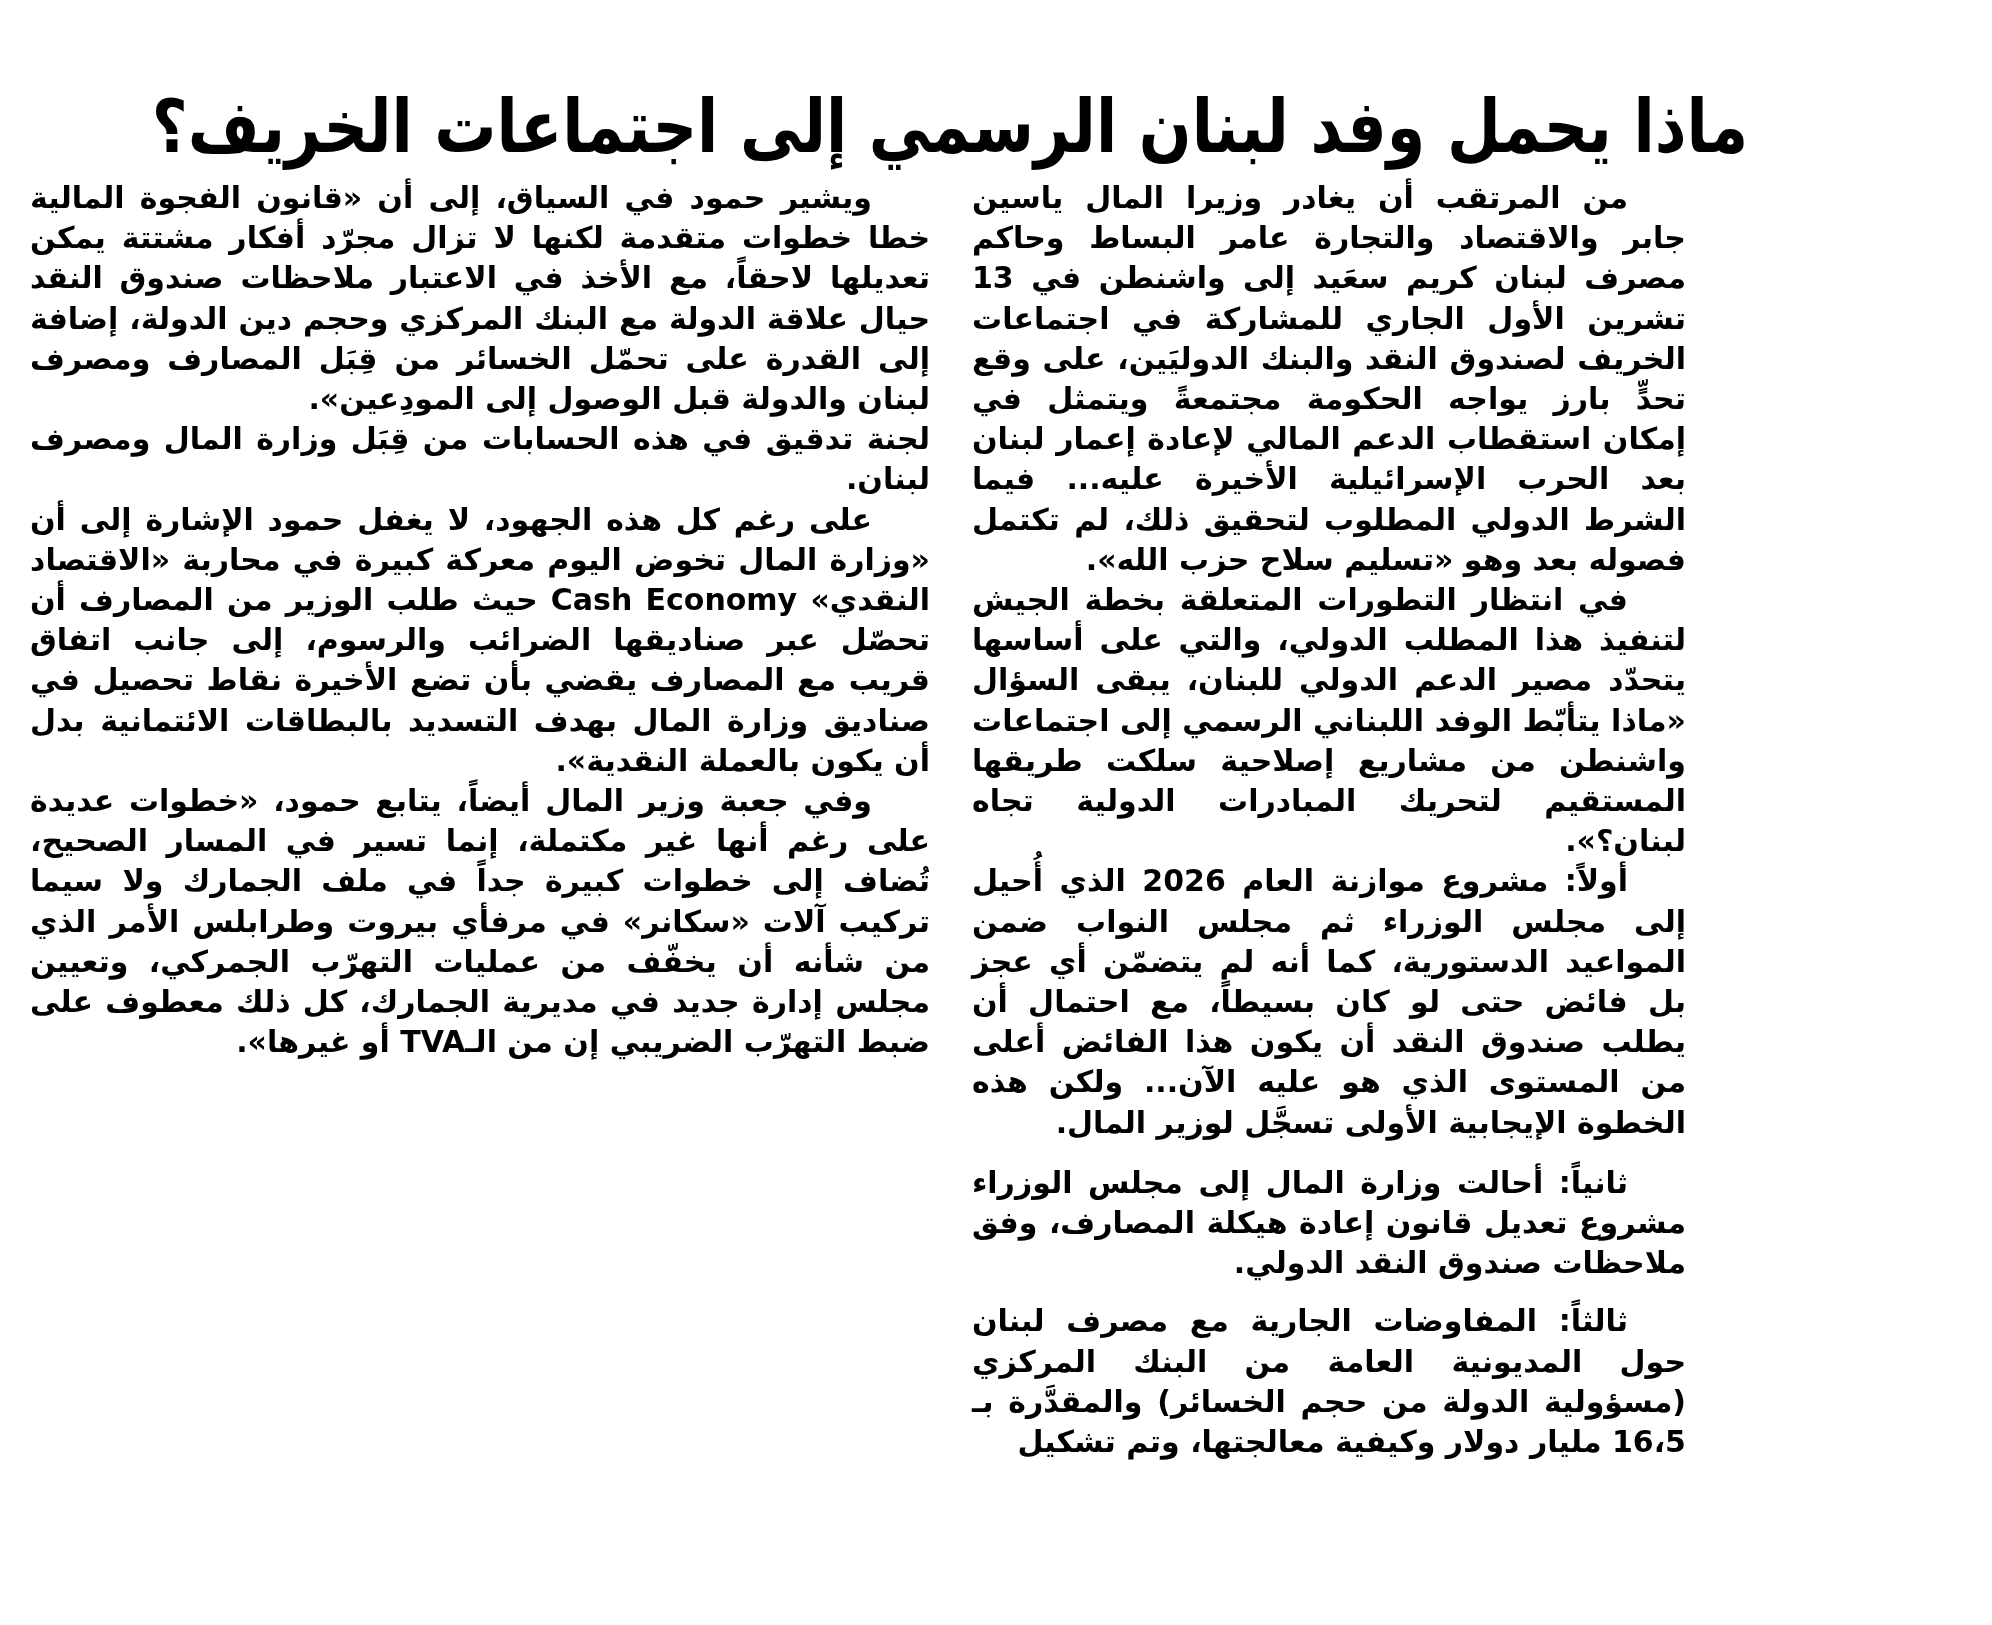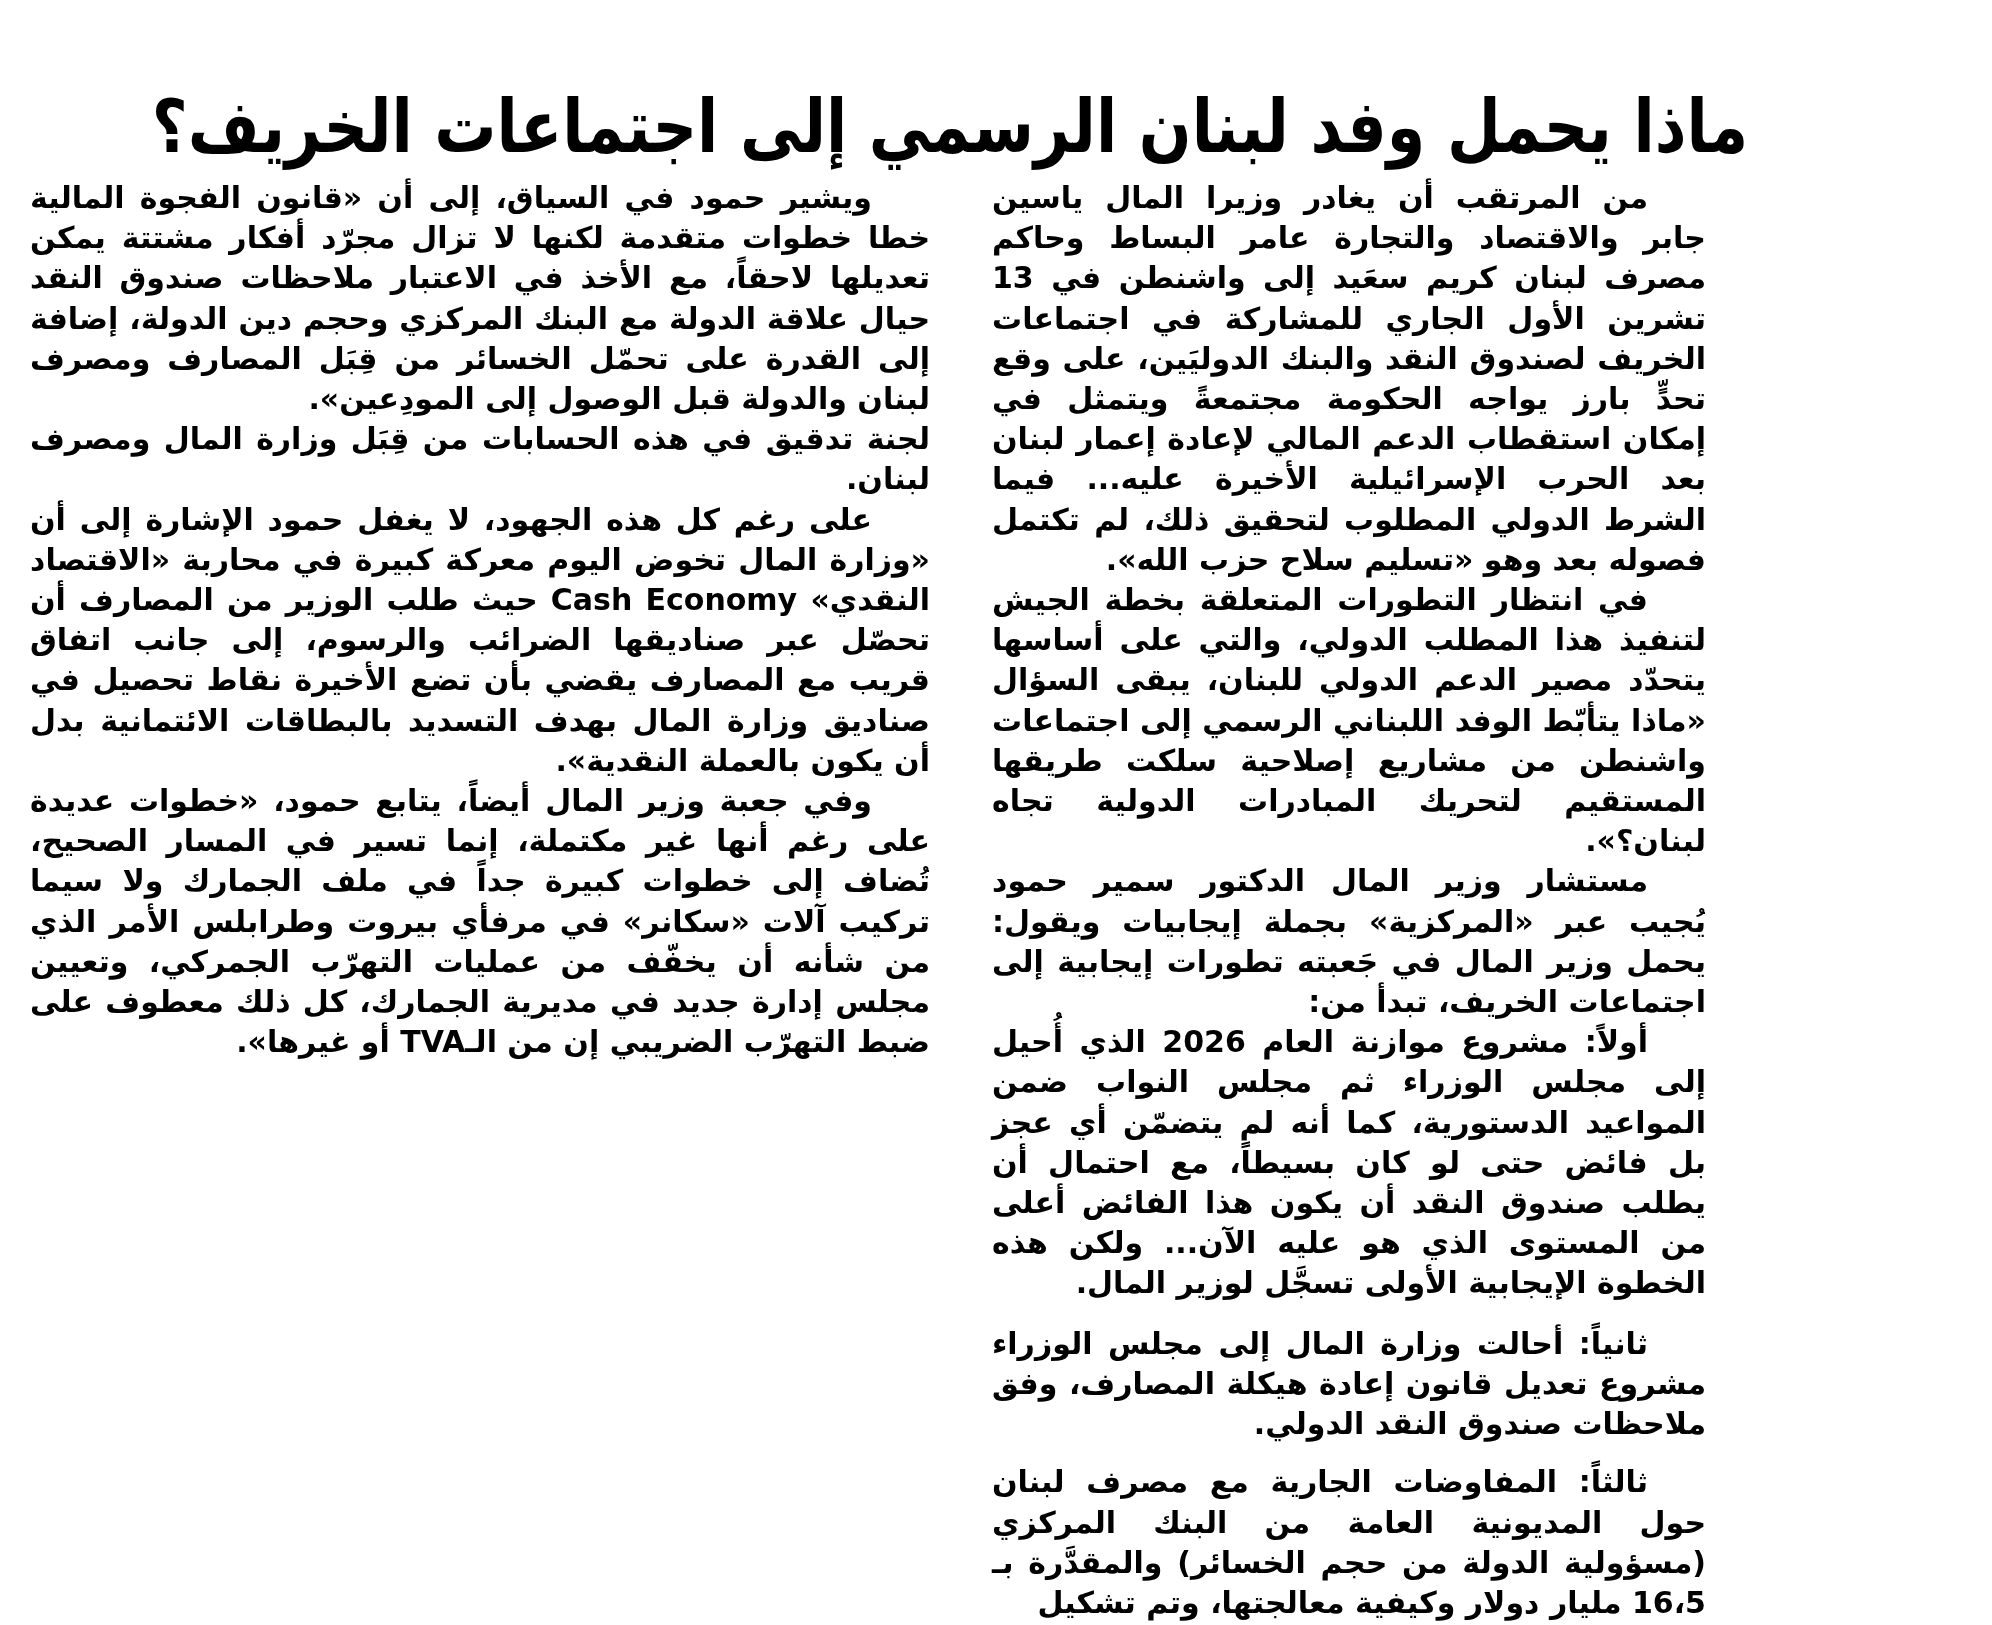--- a/index.html
+++ b/index.html
@@ -42,21 +42,21 @@
     top: 178px;
     direction: rtl;
     text-align: justify;
     text-align-last: right;
     font-family: "DejaVu Sans", sans-serif;
     font-weight: bold;
     font-size: 30px;
     line-height: 40.2px;
   }
   .col-right {
-    right: 286px;
+    right: 306px;
     width: 714px;
   }
   .col-left {
     right: 1062px;
     width: 900px;
   }
   .para {
     margin: 0;
     text-indent: 58px;
   }
@@ -67,21 +67,20 @@
 </head>
 <body>
 
 <div class="page">
 
   <h1 class="headline">ماذا يحمل وفد لبنان الرسمي إلى اجتماعات الخريف؟</h1>
 
   <div class="column col-right">
     <p class="para">من المرتقب أن يغادر وزيرا المال ياسين جابر والاقتصاد والتجارة عامر البساط وحاكم مصرف لبنان كريم سعَيد إلى واشنطن في 13 تشرين الأول الجاري للمشاركة في اجتماعات الخريف لصندوق النقد والبنك الدوليَين، على وقع تحدٍّ بارز يواجه الحكومة مجتمعةً ويتمثل في إمكان استقطاب الدعم المالي لإعادة إعمار لبنان بعد الحرب الإسرائيلية الأخيرة عليه... فيما الشرط الدولي المطلوب لتحقيق ذلك، لم تكتمل فصوله بعد وهو «تسليم سلاح حزب الله».</p>
     <p class="para">في انتظار التطورات المتعلقة بخطة الجيش لتنفيذ هذا المطلب الدولي، والتي على أساسها يتحدّد مصير الدعم الدولي للبنان، يبقى السؤال «ماذا يتأبّط الوفد اللبناني الرسمي إلى اجتماعات واشنطن من مشاريع إصلاحية سلكت طريقها المستقيم لتحريك المبادرات الدولية تجاه لبنان؟».</p>
-    <p class="para">مستشار وزير المال الدكتور سمير حمود يُجيب عبر «المركزية» بجملة إيجابيات ويقول: يحمل وزير المال في جَعبته تطورات إيجابية إلى اجتماعات الخريف، تبدأ من:</p>
     <p class="para">أولاً: مشروع موازنة العام 2026 الذي أُحيل إلى مجلس الوزراء ثم مجلس النواب ضمن المواعيد الدستورية، كما أنه لم يتضمّن أي عجز بل فائض حتى لو كان بسيطاً، مع احتمال أن يطلب صندوق النقد أن يكون هذا الفائض أعلى من المستوى الذي هو عليه الآن... ولكن هذه الخطوة الإيجابية الأولى تسجَّل لوزير المال.</p>
     <p class="para gap">ثانياً: أحالت وزارة المال إلى مجلس الوزراء مشروع تعديل قانون إعادة هيكلة المصارف، وفق ملاحظات صندوق النقد الدولي.</p>
     <p class="para gap-lg">ثالثاً: المفاوضات الجارية مع مصرف لبنان حول المديونية العامة من البنك المركزي (مسؤولية الدولة من حجم الخسائر) والمقدَّرة بـ 16،5 مليار دولار وكيفية معالجتها، وتم تشكيل</p>
   </div>
 
   <div class="column col-left">
     <p class="para">ويشير حمود في السياق، إلى أن «قانون الفجوة المالية خطا خطوات متقدمة لكنها لا تزال مجرّد أفكار مشتتة يمكن تعديلها لاحقاً، مع الأخذ في الاعتبار ملاحظات صندوق النقد حيال علاقة الدولة مع البنك المركزي وحجم دين الدولة، إضافة إلى القدرة على تحمّل الخسائر من قِبَل المصارف ومصرف لبنان والدولة قبل الوصول إلى المودِعين».</p>
     <p class="para noindent">لجنة تدقيق في هذه الحسابات من قِبَل وزارة المال ومصرف لبنان.</p>
     <p class="para">على رغم كل هذه الجهود، لا يغفل حمود الإشارة إلى أن «وزارة المال تخوض اليوم معركة كبيرة في محاربة «الاقتصاد النقدي» Cash Economy حيث طلب الوزير من المصارف أن تحصّل عبر صناديقها الضرائب والرسوم، إلى جانب اتفاق قريب مع المصارف يقضي بأن تضع الأخيرة نقاط تحصيل في صناديق وزارة المال بهدف التسديد بالبطاقات الائتمانية بدل أن يكون بالعملة النقدية».</p>
     <p class="para">وفي جعبة وزير المال أيضاً، يتابع حمود، «خطوات عديدة على رغم أنها غير مكتملة، إنما تسير في المسار الصحيح، تُضاف إلى خطوات كبيرة جداً في ملف الجمارك ولا سيما تركيب آلات «سكانر» في مرفأي بيروت وطرابلس الأمر الذي من شأنه أن يخفّف من عمليات التهرّب الجمركي، وتعيين مجلس إدارة جديد في مديرية الجمارك، كل ذلك معطوف على ضبط التهرّب الضريبي إن من الـTVA أو غيرها».</p>

